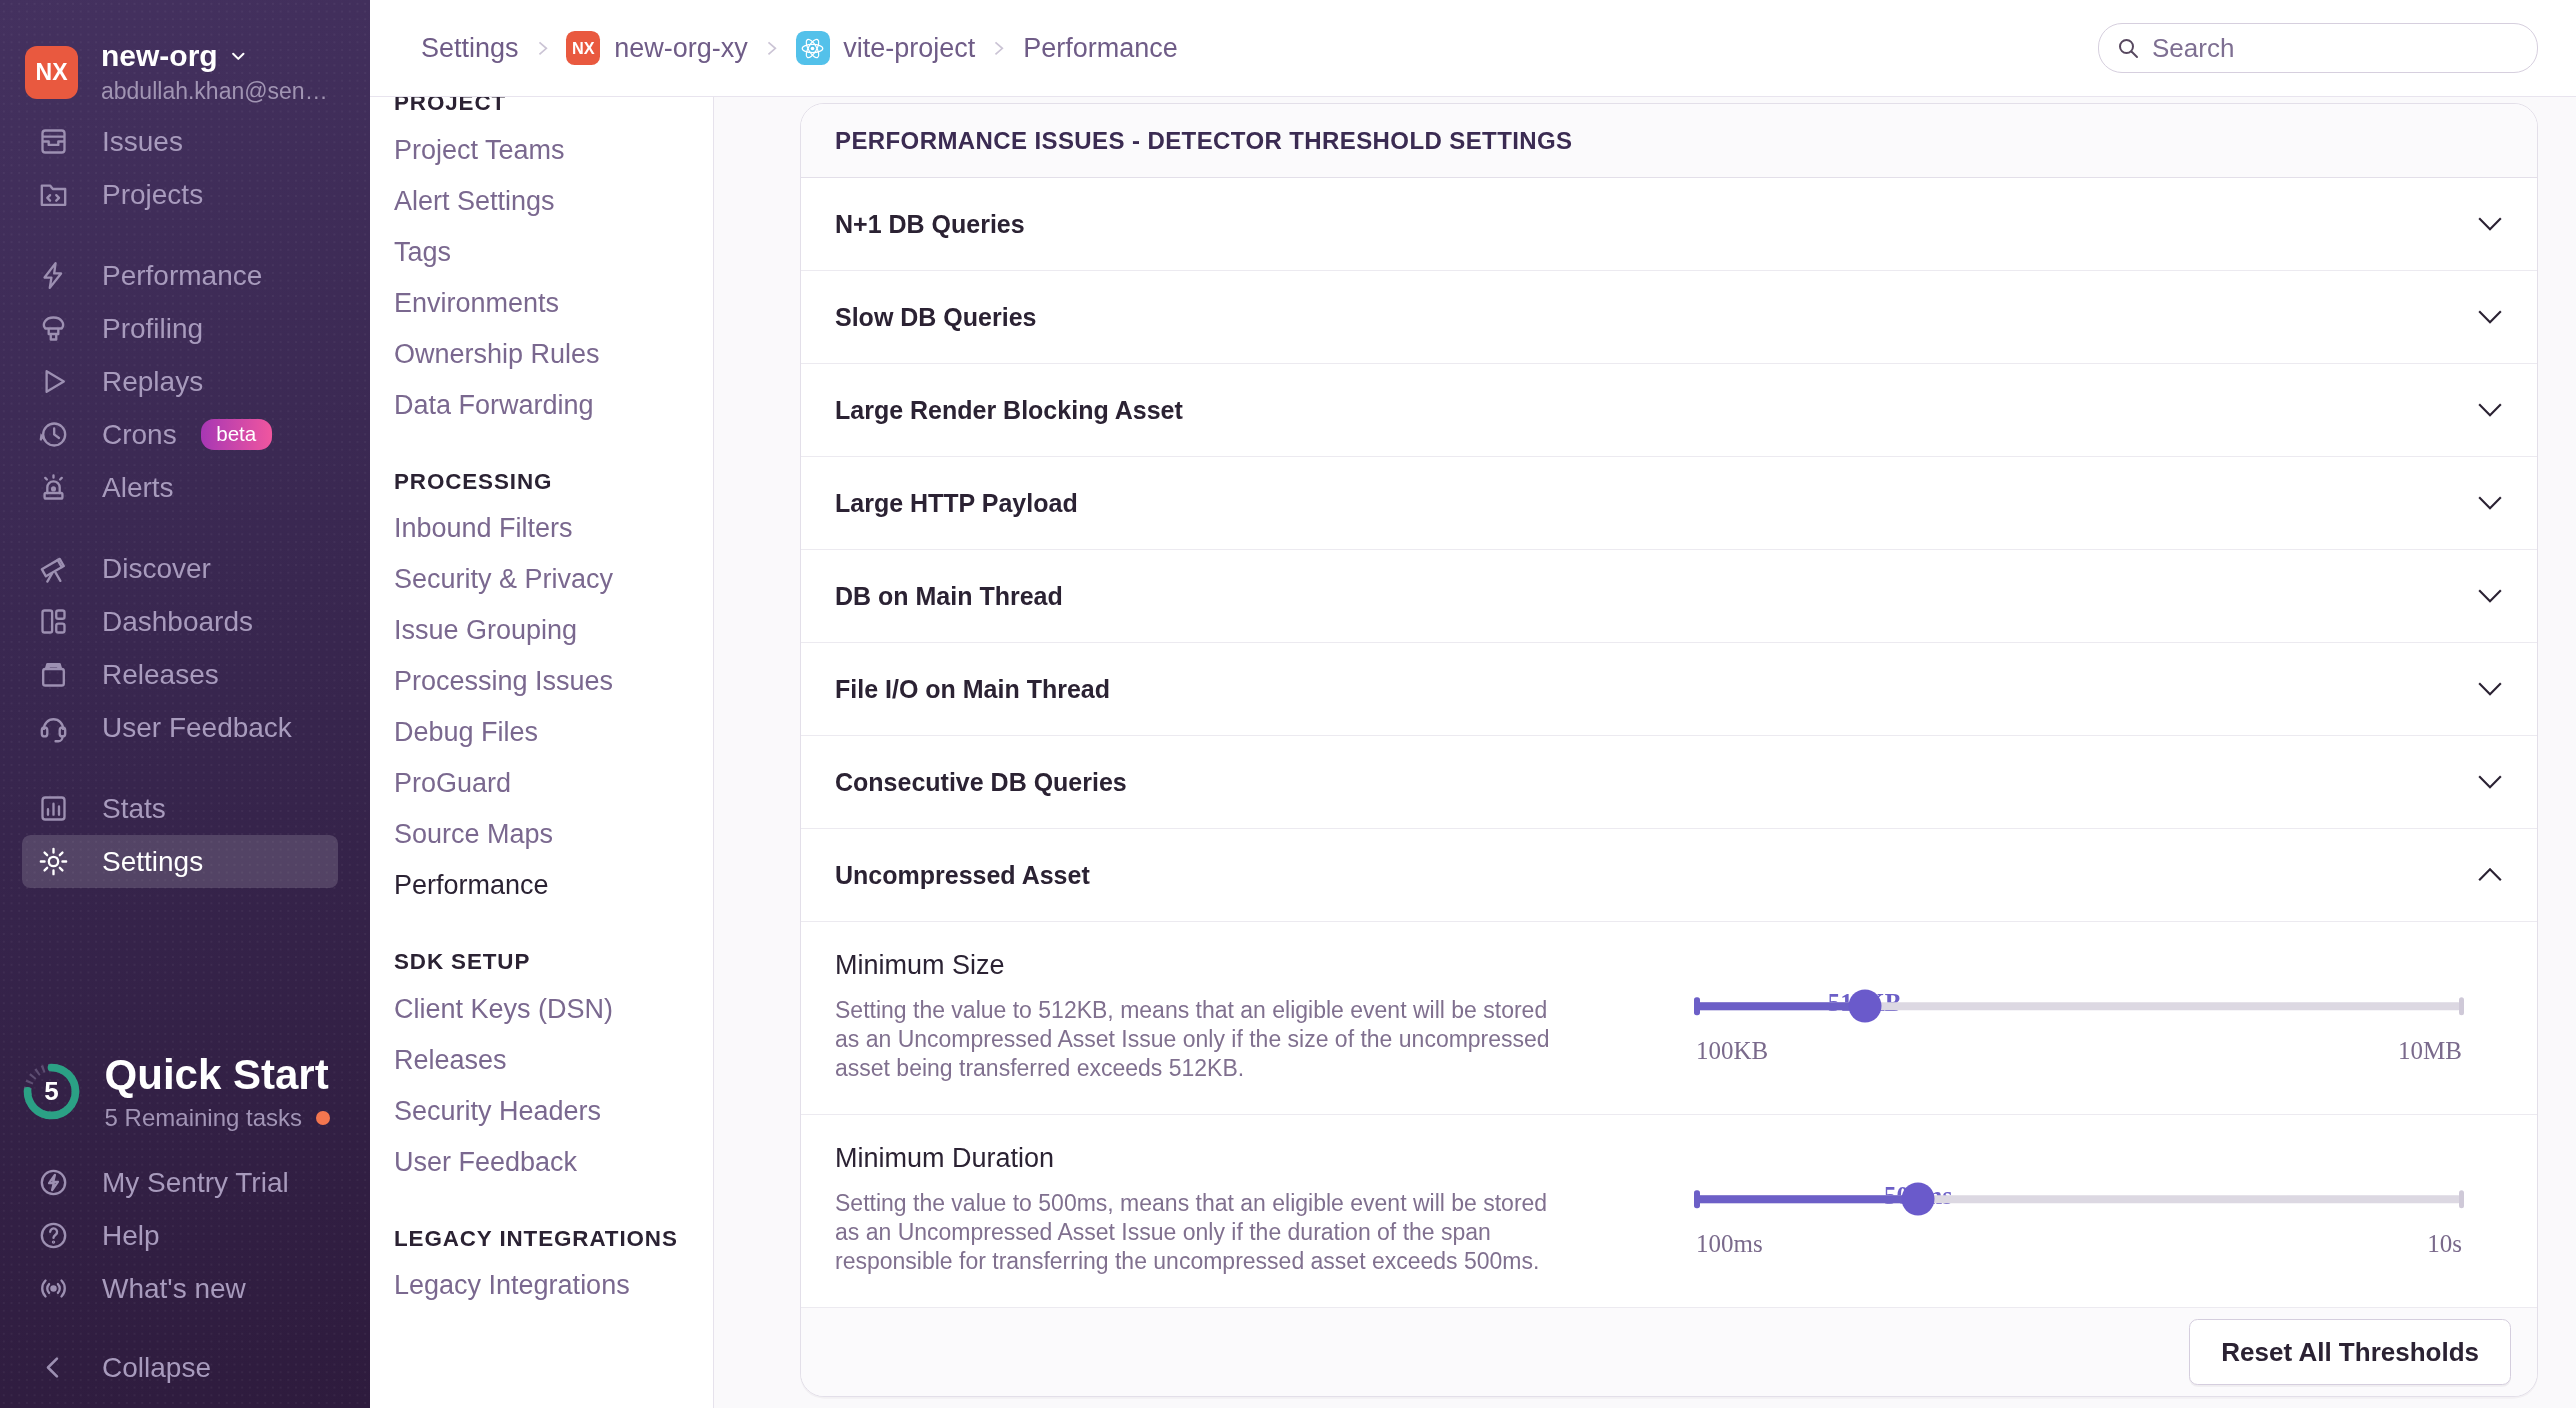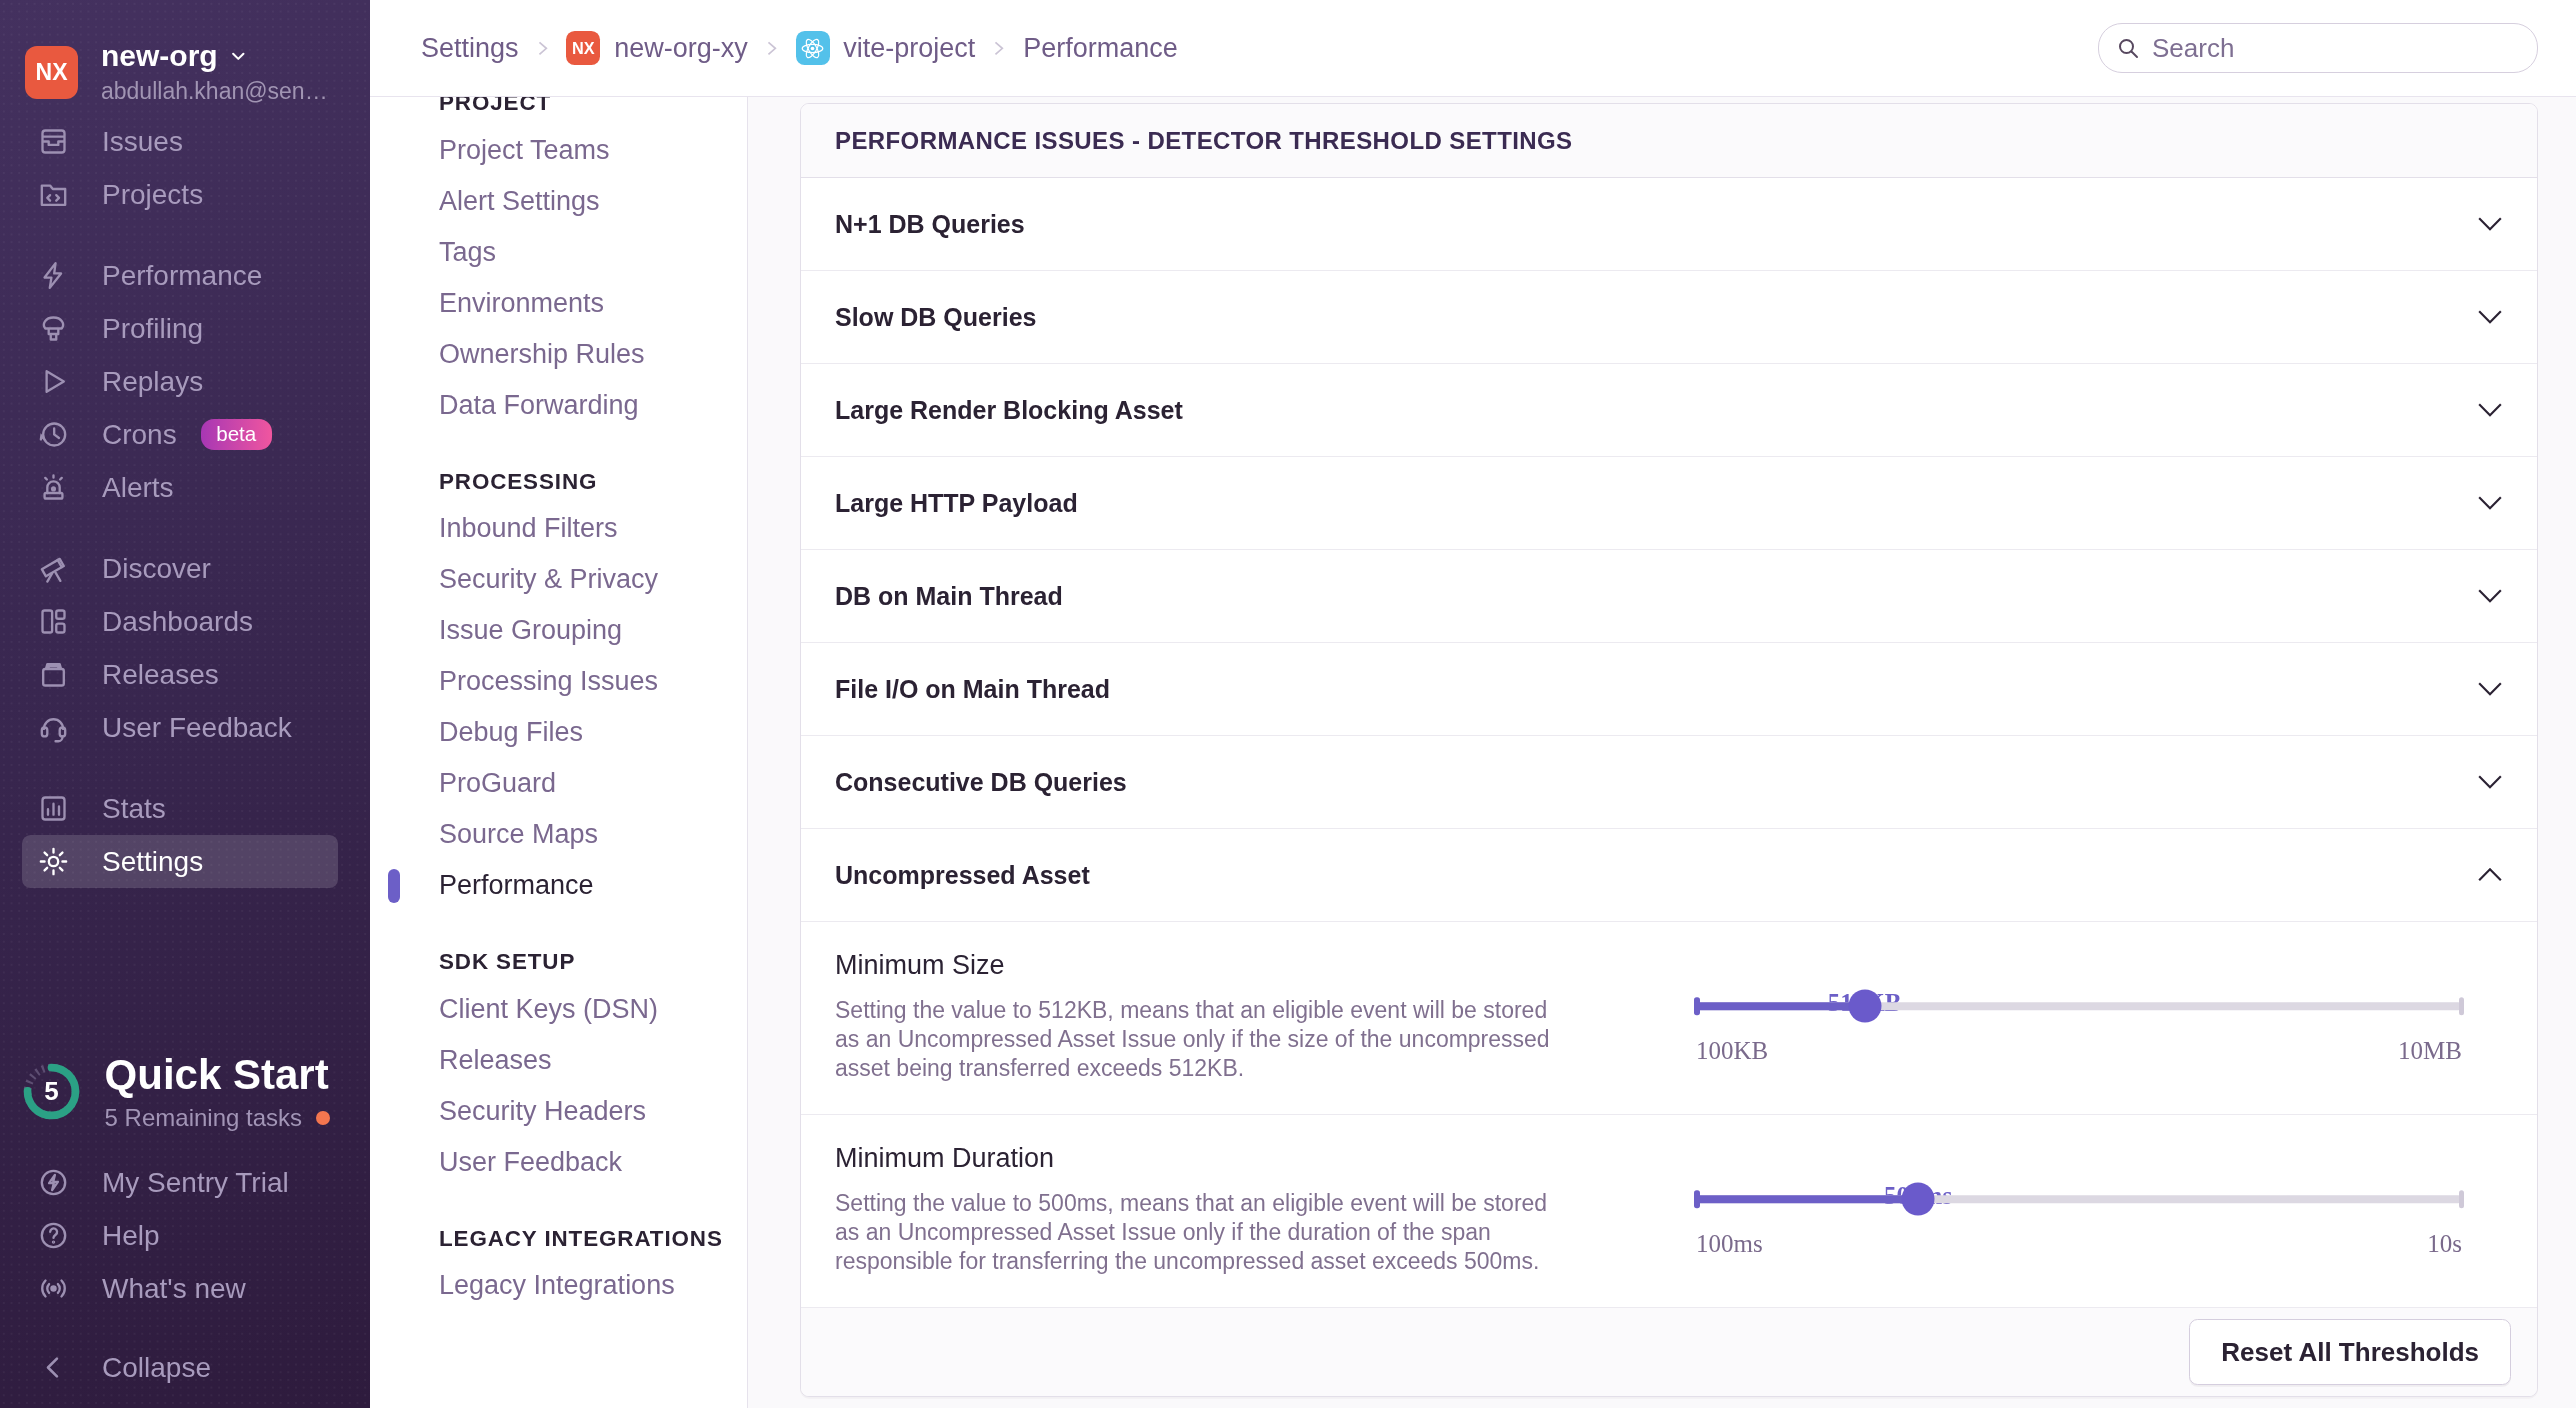--- a/index.html
+++ b/index.html
@@ -74,41 +74,41 @@
     border:1.7px solid #d6cfde; border-radius:24px; background:#fff;
     display:flex; align-items:center; padding:13px 17px; color:#7e6f92;
   }
   #search-box .icn { width:24px; height:24px; color:#57485f; margin-right:12px; flex:none; }
   #search-input { border:none; outline:none; font-size:26px; color:#4a3b63; width:100%;
                   font-family:inherit; background:transparent; }
   #search-input::placeholder { color:#7e6f92; }
 
   
   #settings-nav {
-    position:absolute; left:370px; top:97px; width:378px; height:1311px;
-    background:#fff; border-right:1.7px solid #e6e2ec; padding-left:69px; overflow:hidden;
+    position:absolute; left:370px; top:97px; width:344px; height:1311px;
+    background:#fff; border-right:1.7px solid #e6e2ec; padding-left:24px; overflow:hidden;
   }
   .nav-header { font-size:22.4px; font-weight:bold; letter-spacing:0.9px; color:#2b2233; line-height:26px;
                 margin:38px 0 8.6px; }
   .nav-header.first { margin-top:-6.9px; }
   .nav-item { position:relative; height:51px; display:flex; align-items:center;
               font-size:27px; color:#7a688f; cursor:pointer; white-space:nowrap; }
   .nav-item.active { color:#2b2233; }
   .nav-item.active::before {
     content:""; position:absolute; left:-51px; top:50%; transform:translateY(-50%);
     width:12px; height:34px; border-radius:6.9px; background:#6C5FC7;
   }
 
   
   #content {
     position:absolute; left:748px; top:97px; width:1828px; height:1311px;
     background:#faf9fb; padding:6px 38px 0 52px;
   }
   #panel {
-    background:#fff; border:1.7px solid #e3dfe9; border-radius:9px; overflow:hidden;
+    background:#fff; border:1.7px solid #e3dfe9; border-radius:24px; overflow:hidden;
     box-shadow:0 1.7px 0 rgba(43,34,51,0.04);
   }
   #panel-header {
     height:74px; background:#fbfafc; border-bottom:1.7px solid #e3dfe9;
     display:flex; align-items:center; padding:0 34px;
     font-size:24px; font-weight:bold; color:#3b2b52; letter-spacing:0.4px;
   }
   .acc-row {
     height:93px; border-bottom:1.7px solid #eceaf0;
     display:flex; align-items:center; justify-content:space-between;

